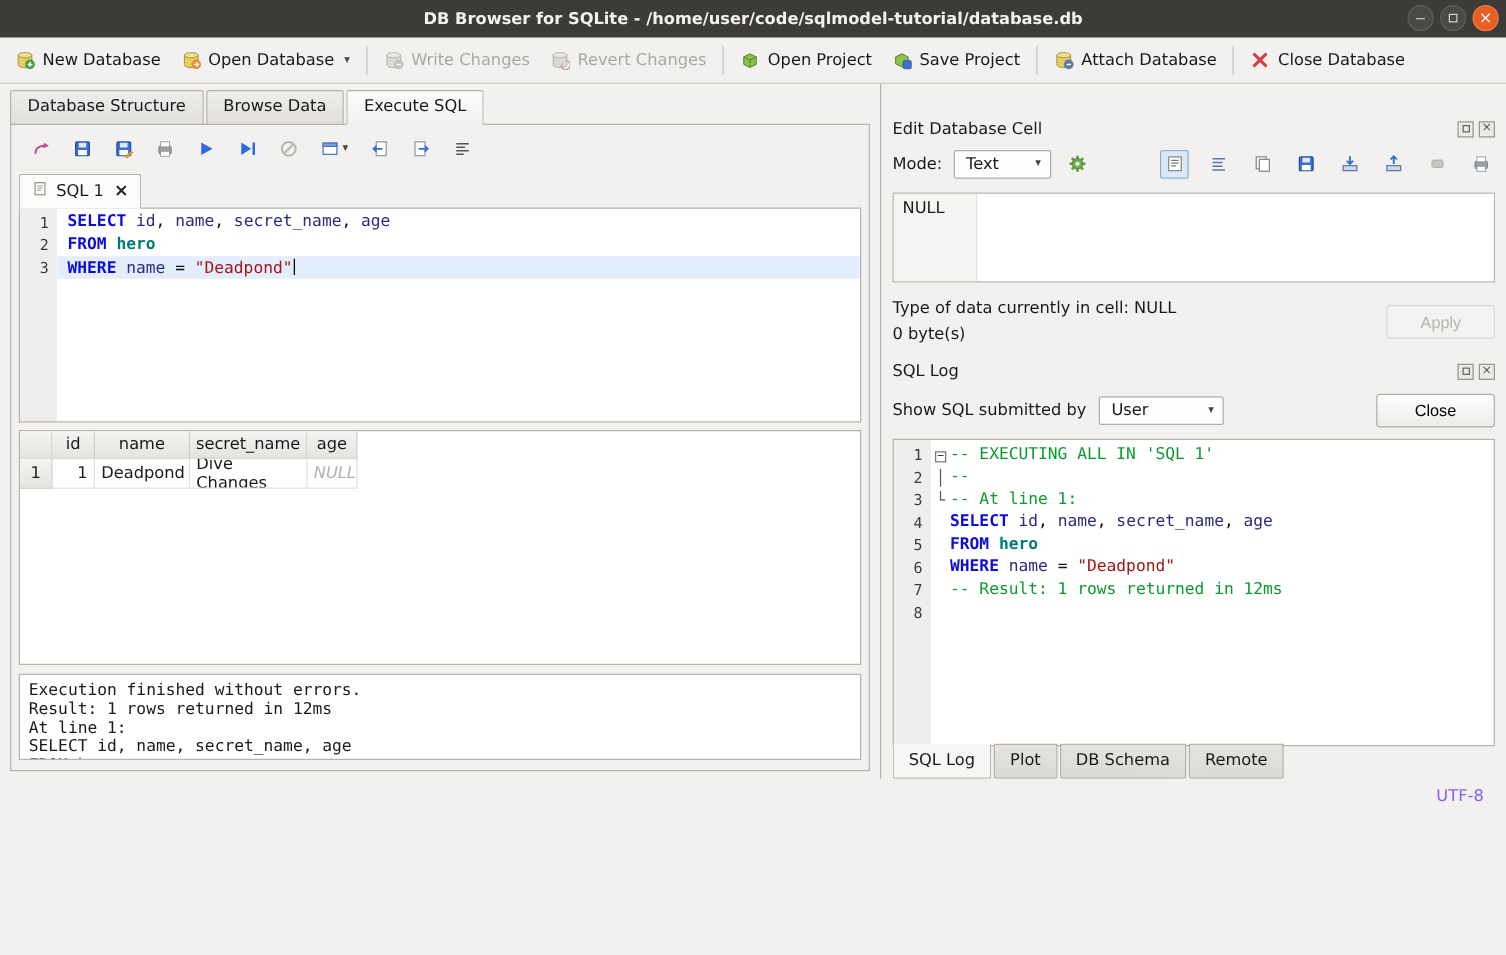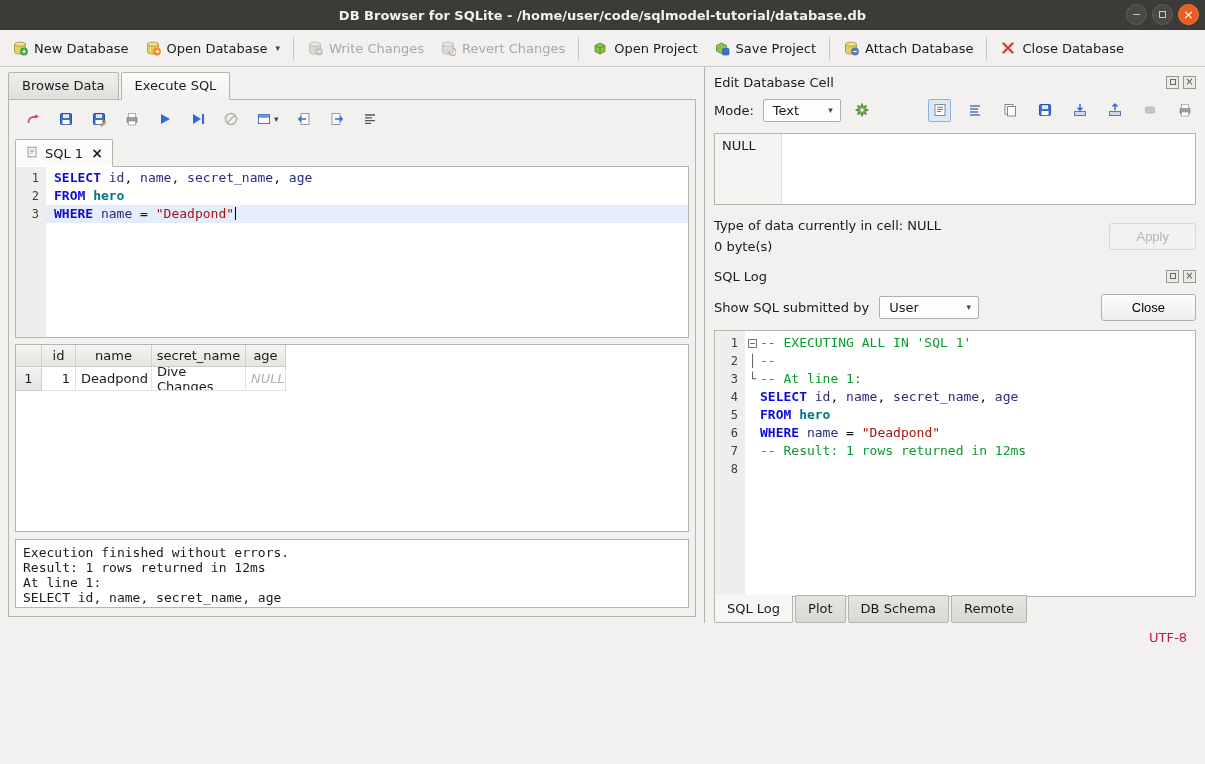--- a/index.html
+++ b/index.html
@@ -73,21 +73,21 @@
   .grid-row { display:flex; height:24px; }
   .rn { flex:0 0 26px; background:linear-gradient(#f5f4f2,#e6e4e1); border-right:1px solid #cfcdc9; border-bottom:1px solid #cfcdc9; display:flex; align-items:center; justify-content:center; }
   .cell { border-right:1px solid #e3e1de; border-bottom:1px solid #e3e1de; padding:0 5px; display:flex; align-items:center; overflow:hidden; }
   .cell.num { justify-content:flex-end; }
   .cell.null { color:#b3b1ae; font-style:italic; }
 
   
   .message-area { border:1px solid #b7b4b0; background:#fff; flex:1; margin-top:7px; font-family:"DejaVu Sans Mono","Liberation Mono",monospace; font-size:13px; line-height:15px; padding:5px 7px; overflow:hidden; }
 
   
-  .section-header { display:flex; align-items:center; justify-content:space-between; height:22px; }
+  .section-header { display:flex; align-items:center; justify-content:space-between; height:22px;margin-top:21px; }
   .dock-icons { display:flex; gap:4px; }
   .dicon { width:13px; height:13px; border:1px solid #999692; color:#555; font-size:10px; line-height:1; display:flex; align-items:center; justify-content:center; background:#eceae7; }
   .dsq { width:6px; height:6px; border:1px solid #666; display:block; }
   .mode-row { display:flex; align-items:center; gap:9px; height:34px; }
   .combo { display:flex; align-items:center; background:#fdfdfc; border:1px solid #b0aeaa; border-radius:2px; padding:3px 7px 3px 9px; justify-content:space-between; }
   .combo.mode { width:78px; }
   .combo.user { width:100px; }
   .gear-btn { width:25px; height:25px; display:flex; align-items:center; justify-content:center; }
   .cell-icons { margin-left:auto; display:flex; gap:12px; align-items:center; }
   .cicon { width:23px; height:23px; display:flex; align-items:center; justify-content:center; }
@@ -103,21 +103,21 @@
   .log-header { margin-top:11px; }
   .filter-row { display:flex; align-items:center; gap:10px; margin-top:4px; height:32px; }
   .filter-row .btn { margin-left:auto; padding:5px 30px; }
 
   
   .bottom-tabs { flex:0 0 27px; display:flex; position:relative; z-index:2; margin-top:-1px; padding-top:0; }
   .btab { padding:5px 12px; border:1px solid #b7b4b0; background:linear-gradient(#e6e4e1,#dbd9d6); margin-right:2px; border-radius:0 0 2px 2px; margin-top:-1px; }
   .btab.active { background:#f7f6f4; border-top:1px solid #f7f6f4; }
 
   
-  .statusbar { flex:0 0 29px; display:flex; align-items:center; justify-content:flex-end; padding-right:18px; color:#be185d;margin-left:23px; }
+  .statusbar { flex:0 0 29px; display:flex; align-items:center; justify-content:flex-end; padding-right:18px; color:#8b5cf6;margin-left:23px; }
 </style>
 </head>
 <body>
 
 <div class="app">
 
   <div class="titlebar">
     <div class="title">DB Browser for SQLite - /home/user/code/sqlmodel-tutorial/database.db</div>
     <div class="win-controls">
       <div class="wc">−</div>
@@ -214,20 +214,21 @@
           </svg>
         </span>
         <span class="tlabel">Close Database</span>
       </div>
     </div>
 
   <div class="content">
 
     <div class="left-pane">
       <div class="main-tabs" id="main-tabs">
+          <div class="mtab">Database Structure</div>
           <div class="mtab">Browse Data</div>
           <div class="mtab active">Execute SQL</div>
         </div>
       <div class="tab-page">
         <div class="editor-toolbar" id="editor-toolbar">
             <span class="eicon">
               <svg width="16" height="16" viewBox="0 0 16 16" xmlns="http://www.w3.org/2000/svg">
                 <path d="M3.5 12c-.6-4.5 3.5-7 8-5.8" fill="none" stroke="#cc4488" stroke-width="1.6"></path>
                 <path d="M10.3 3.2l3.8 2.6-4.6 1.6z" fill="#cc4488"></path>
               </svg>

